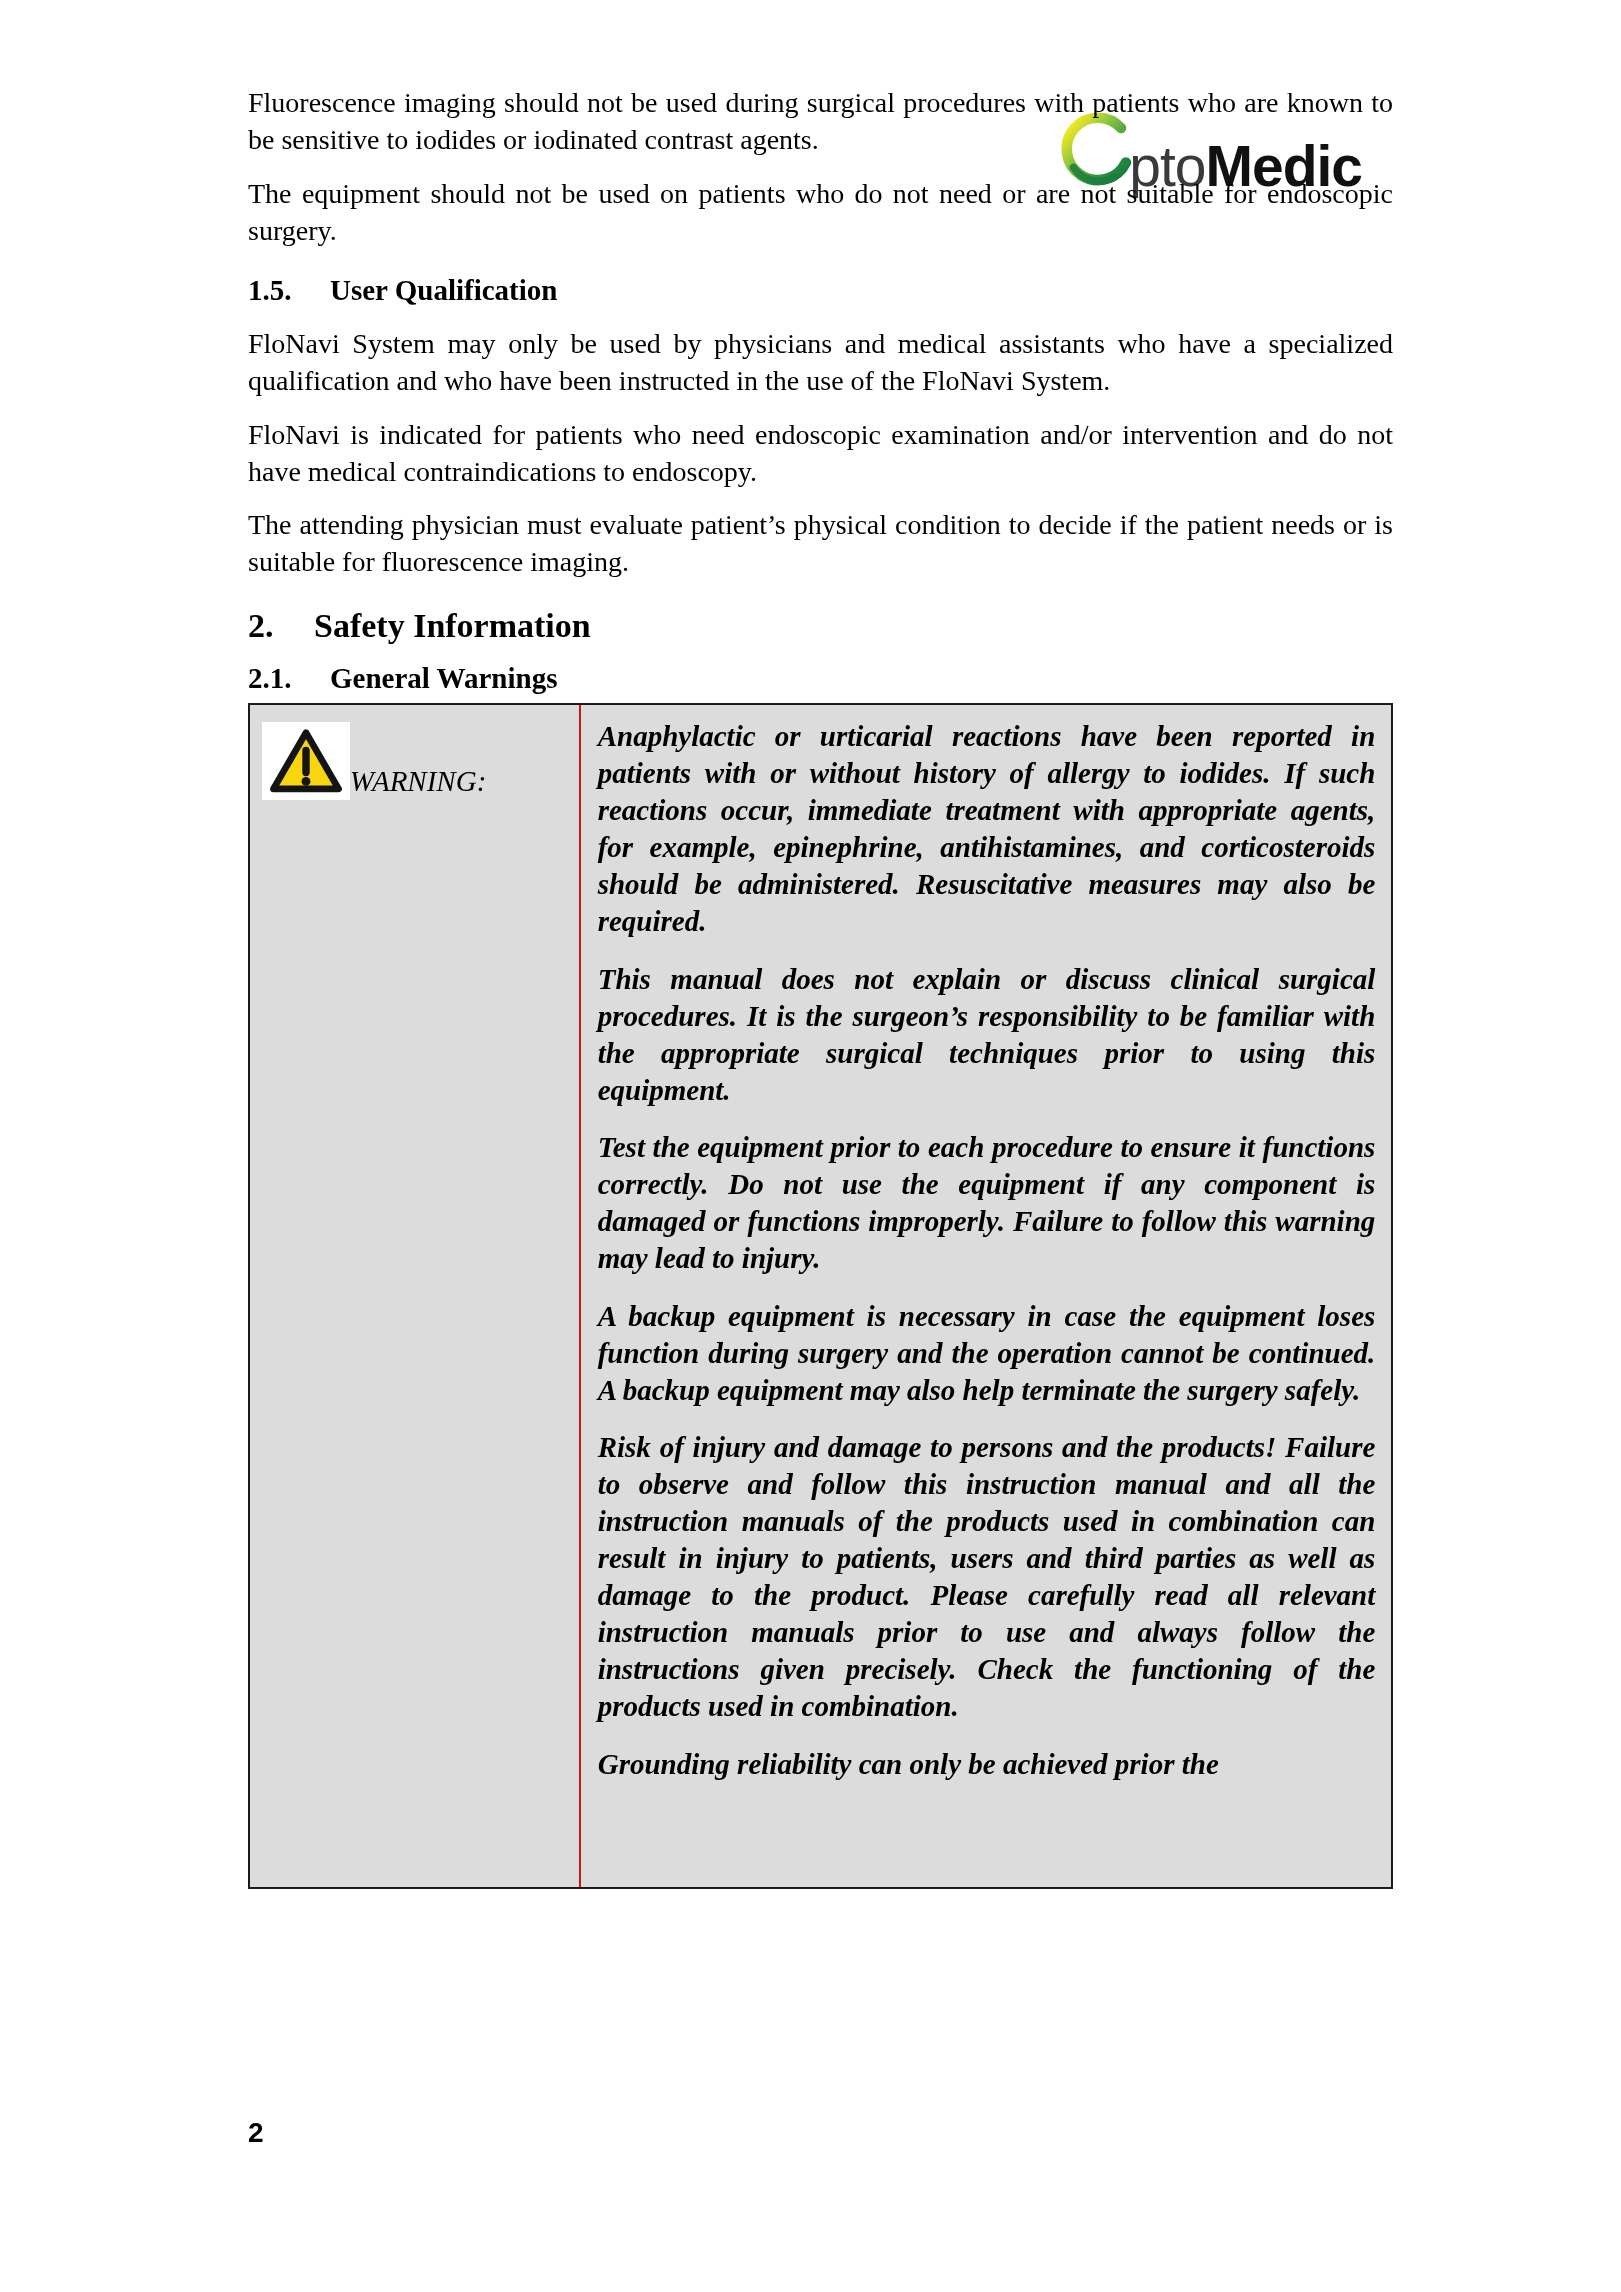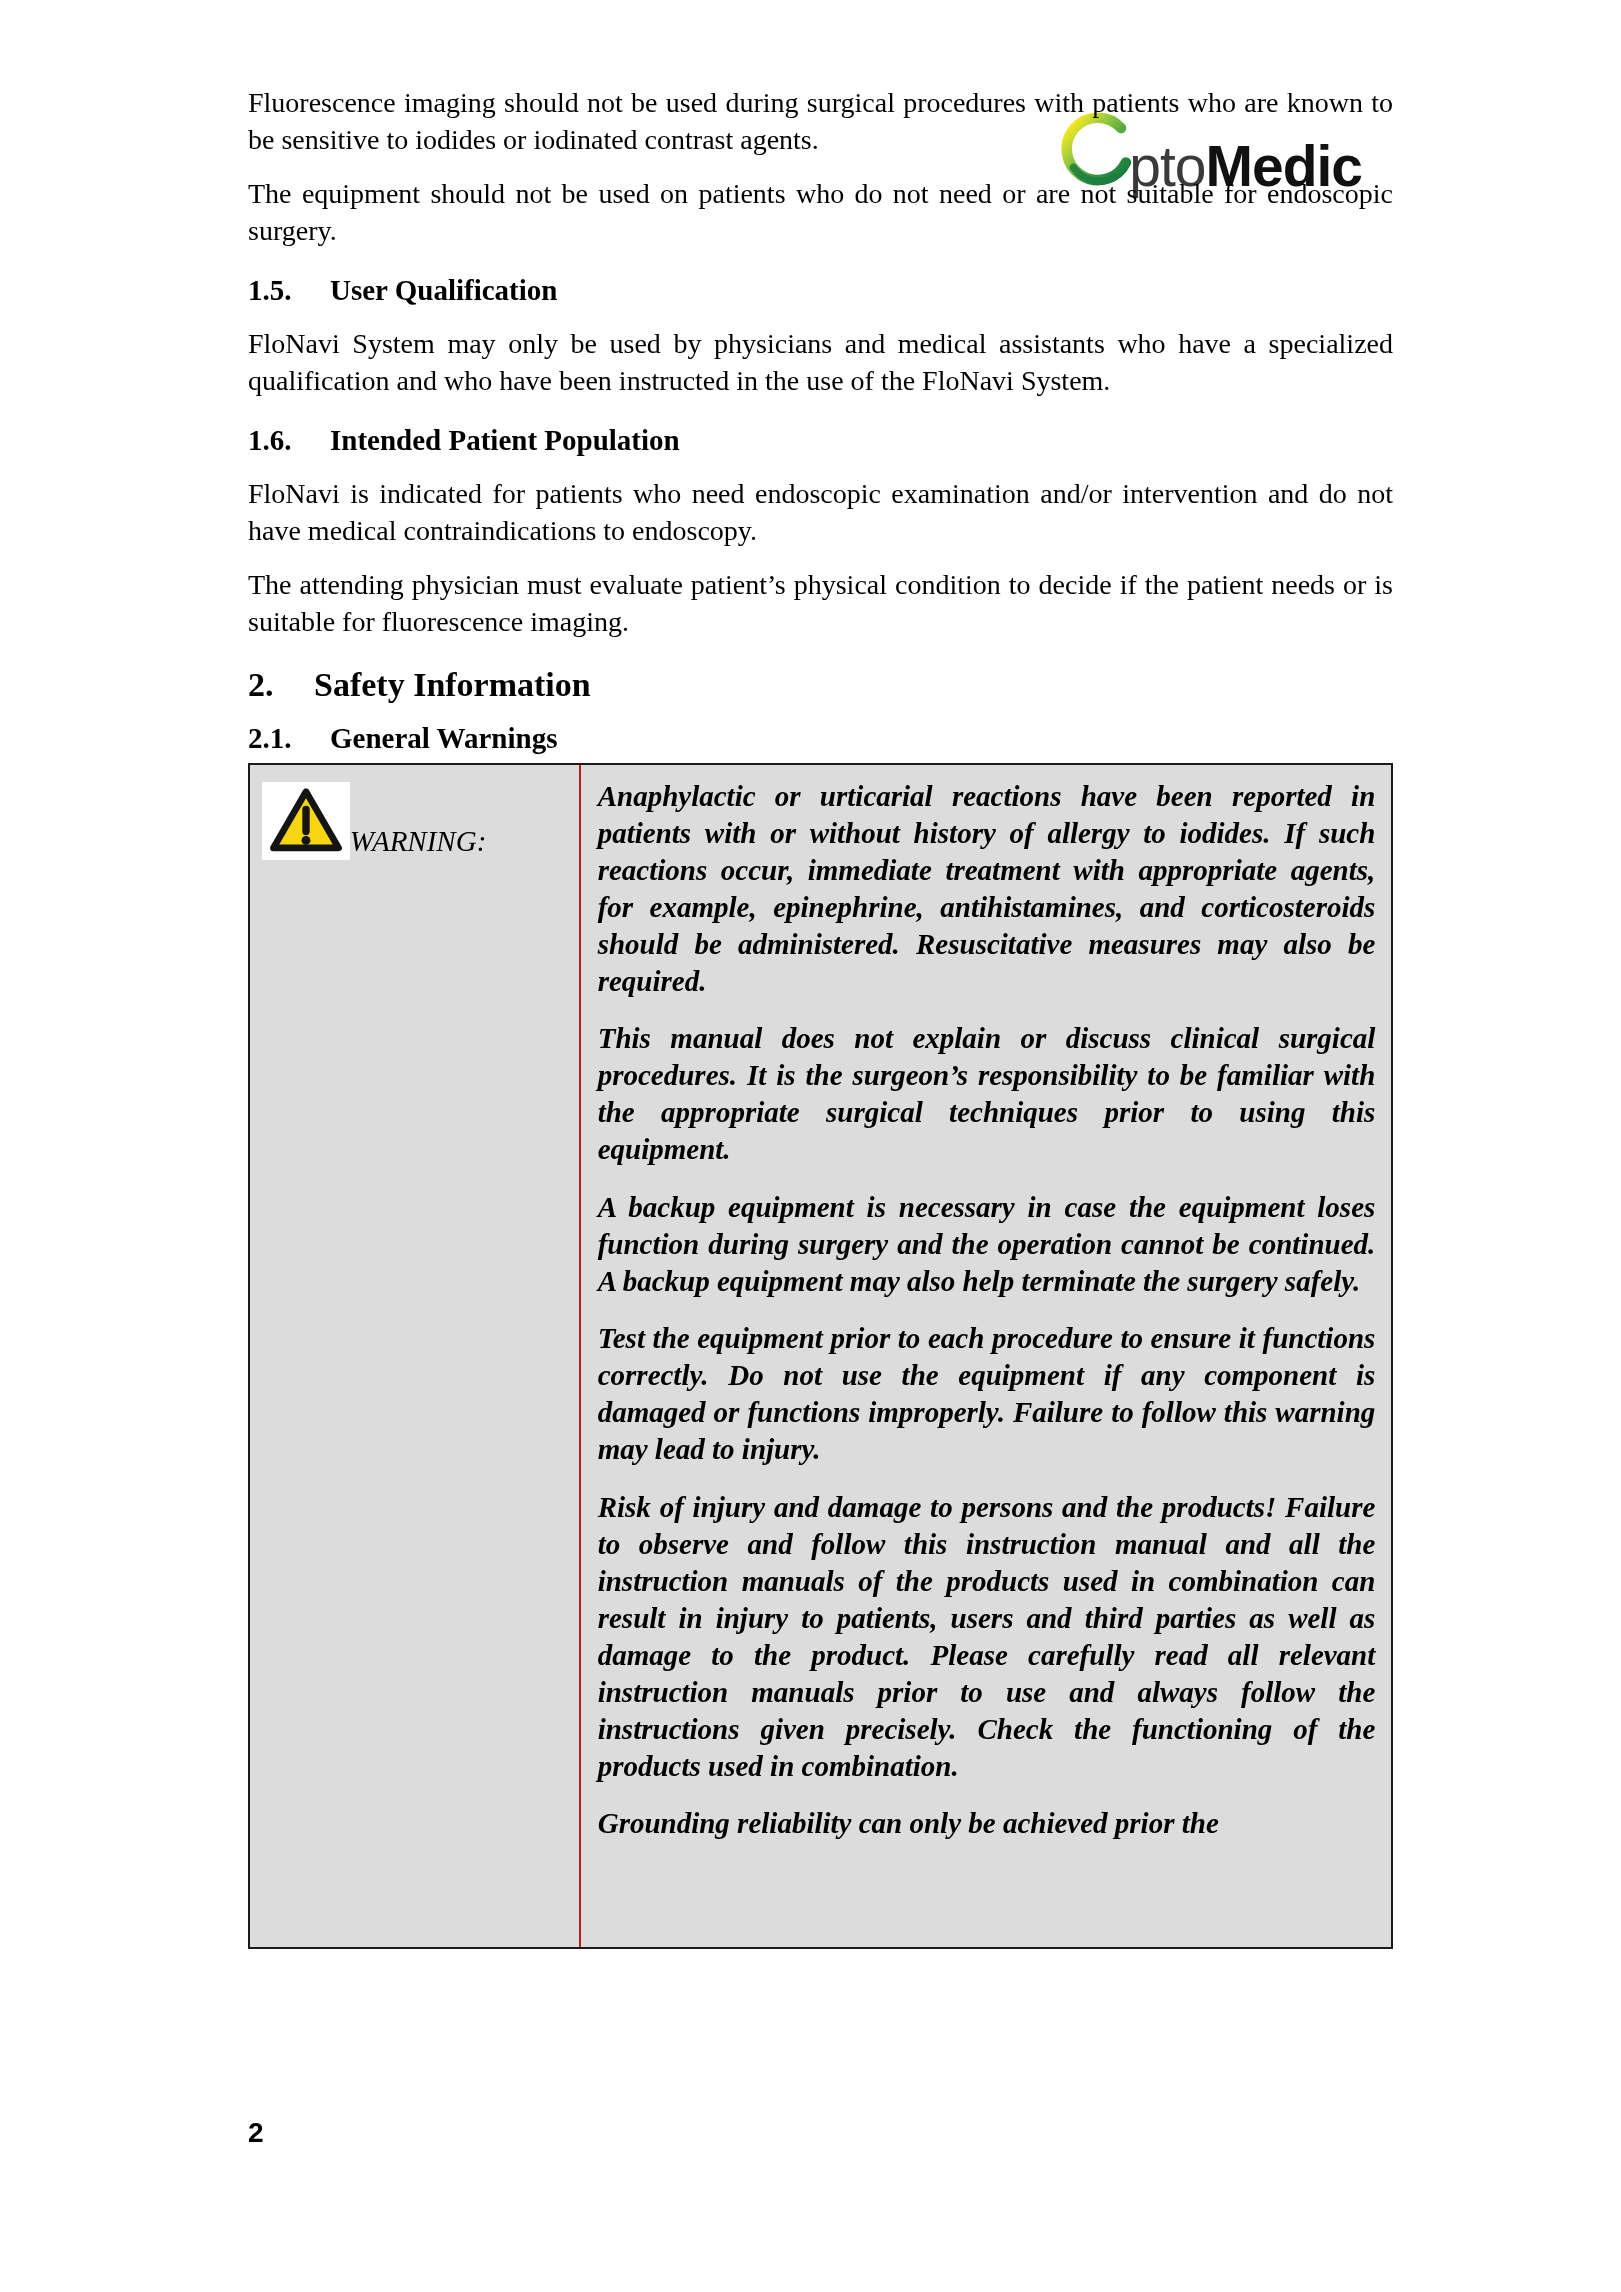--- a/index.html
+++ b/index.html
@@ -141,21 +141,20 @@
   </div>
 
   <div class="content">
 
     <p class="body-par">Fluorescence imaging should not be used during surgical procedures with patients who are known to be sensitive to iodides or iodinated contrast agents.</p>
     <p class="body-par">The equipment should not be used on patients who do not need or are not suitable for endoscopic surgery.</p>
 
     <h3 class="h-sub"><span class="h-num">1.5.</span><span>User Qualification</span></h3>
     <p class="body-par">FloNavi System may only be used by physicians and medical assistants who have a specialized qualification and who have been instructed in the use of the FloNavi System.</p>
 
-    <h3 class="h-sub"><span class="h-num">1.6.</span><span>Intended Patient Population</span></h3>
     <p class="body-par">FloNavi is indicated for patients who need endoscopic examination and/or intervention and do not have medical contraindications to endoscopy.</p>
     <p class="body-par">The attending physician must evaluate patient’s physical condition to decide if the patient needs or is suitable for fluorescence imaging.</p>
 
     <h2 class="h-chapter"><span class="h-num">2.</span><span>Safety Information</span></h2>
 
     <h3 class="h-sub h-sub2"><span class="h-num">2.1.</span><span>General Warnings</span></h3>
 
     <div class="warning-table">
       <div class="wt-left">
         <div class="wt-left-inner">
@@ -165,22 +164,22 @@
               <path d="M 50 30 L 50 60" stroke="#141414" stroke-width="10" stroke-linecap="round"></path>
               <circle cx="50" cy="72" r="6" fill="#141414"></circle>
             </svg>
           </div>
           <span class="warn-label">WARNING:</span>
         </div>
       </div>
       <div class="wt-right">
         <p class="wt-par">Anaphylactic or urticarial reactions have been reported in patients with or without history of allergy to iodides. If such reactions occur, immediate treatment with appropriate agents, for example, epinephrine, antihistamines, and corticosteroids should be administered. Resuscitative measures may also be required.</p>
         <p class="wt-par">This manual does not explain or discuss clinical surgical procedures. It is the surgeon’s responsibility to be familiar with the appropriate surgical techniques prior to using this equipment.</p>
+        <p class="wt-par">Test the equipment prior to each procedure to ensure it functions correctly. Do not use the equipment if any component is damaged or functions improperly. Failure to follow this warning may lead to injury.</p>
         <p class="wt-par">A backup equipment is necessary in case the equipment loses function during surgery and the operation cannot be continued. A backup equipment may also help terminate the surgery safely.</p>
-        <p class="wt-par">Test the equipment prior to each procedure to ensure it functions correctly. Do not use the equipment if any component is damaged or functions improperly. Failure to follow this warning may lead to injury.</p>
         <p class="wt-par">Risk of injury and damage to persons and the products! Failure to observe and follow this instruction manual and all the instruction manuals of the products used in combination can result in injury to patients, users and third parties as well as damage to the product. Please carefully read all relevant instruction manuals prior to use and always follow the instructions given precisely. Check the functioning of the products used in combination.</p>
         <p class="wt-par">Grounding reliability can only be achieved prior the</p>
       </div>
     </div>
 
   </div>
 
   <div class="page-number">2</div>
 
 </div>

